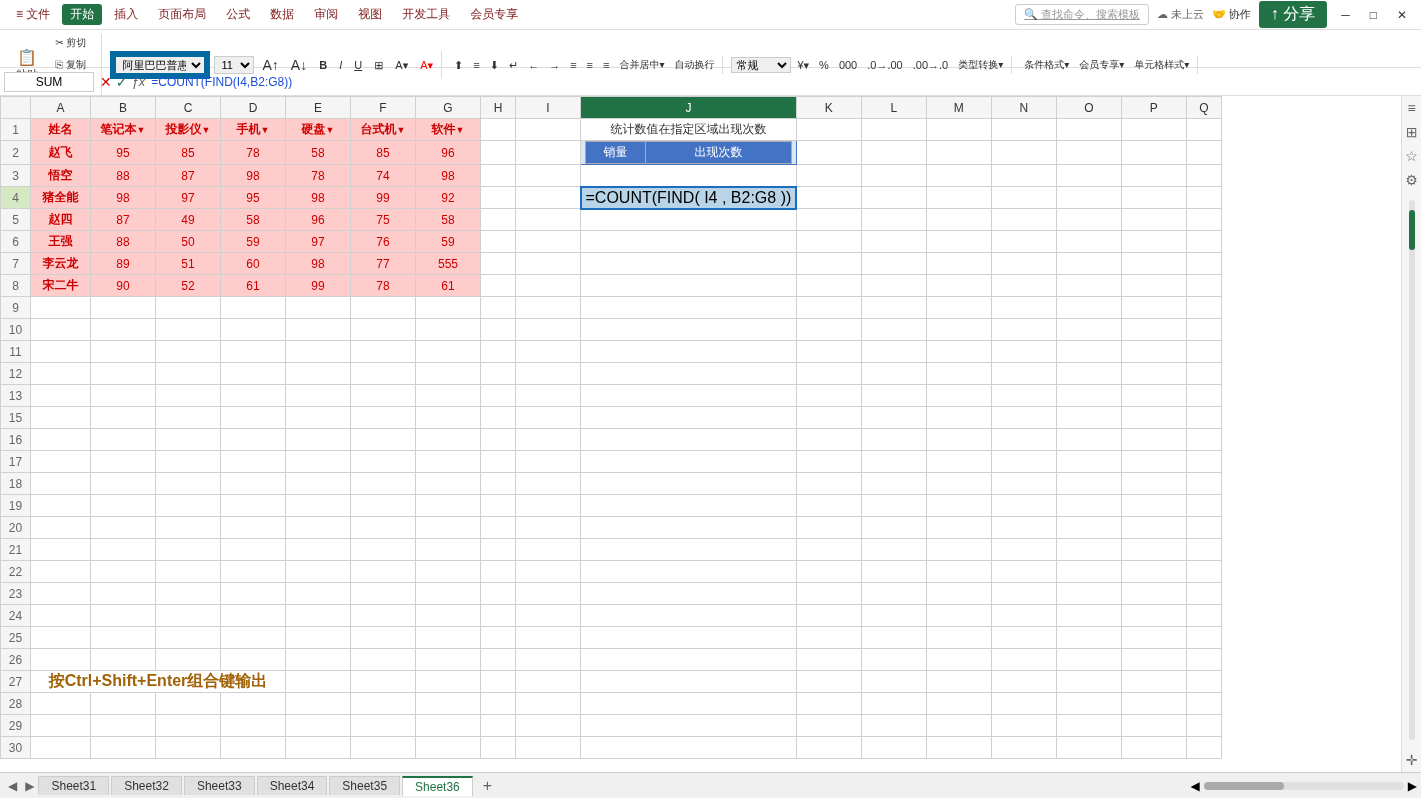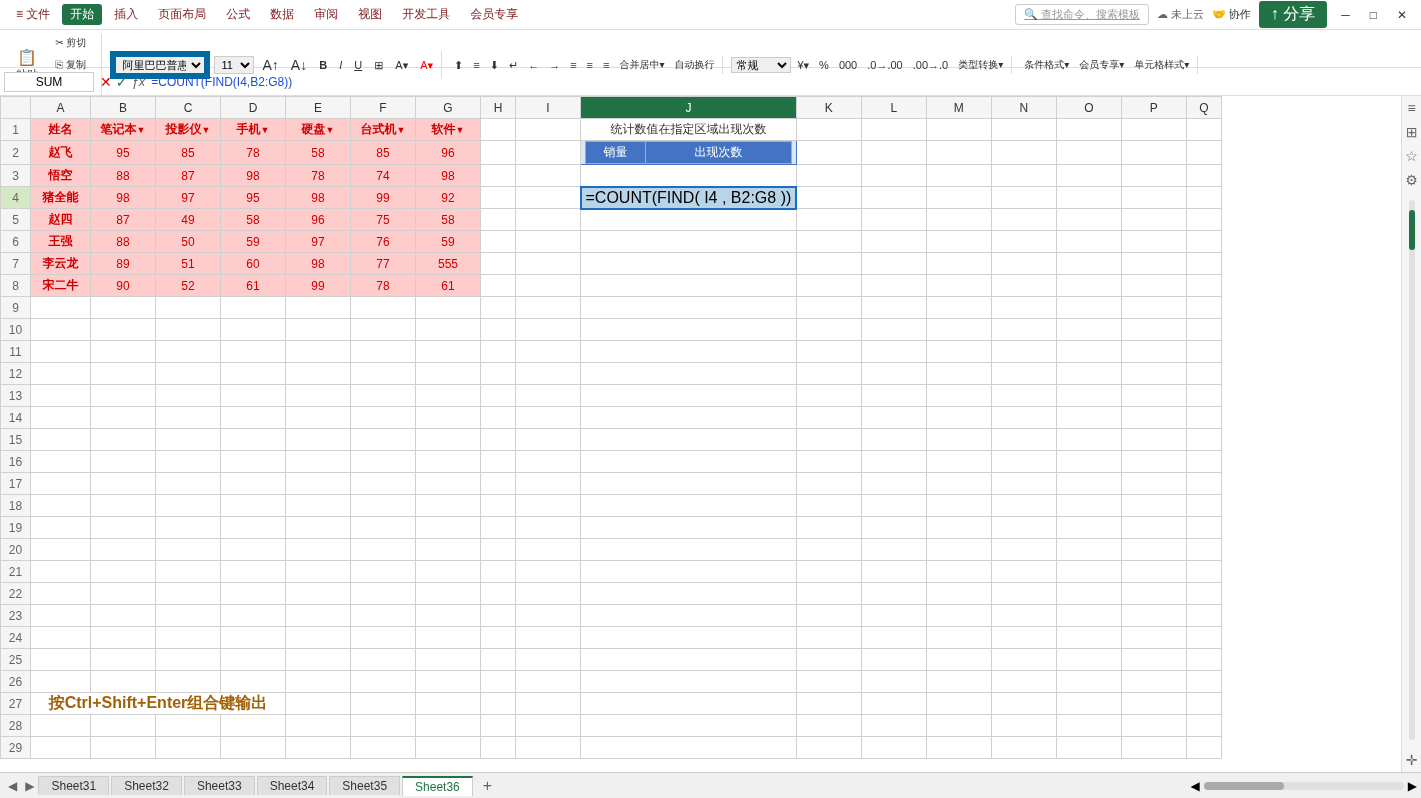--- a/index.html
+++ b/index.html
@@ -673,40 +673,20 @@
               <td class="data-cell"></td>
               <td class="data-cell"></td>
               <td class="data-cell"></td>
               <td class="data-cell"></td>
               <td class="data-cell"></td>
               <td class="data-cell"></td>
               <td class="data-cell"></td>
               <td class="data-cell"></td>
             </tr>
           <tr>
-              <td class="row-header">14</td>
-              <td class="data-cell"></td>
-              <td class="data-cell"></td>
-              <td class="data-cell"></td>
-              <td class="data-cell"></td>
-              <td class="data-cell"></td>
-              <td class="data-cell"></td>
-              <td class="data-cell"></td>
-              <td class="data-cell"></td>
-              <td class="data-cell"></td>
-              <td class="data-cell"></td>
-              <td class="data-cell"></td>
-              <td class="data-cell"></td>
-              <td class="data-cell"></td>
-              <td class="data-cell"></td>
-              <td class="data-cell"></td>
-              <td class="data-cell"></td>
-              <td class="data-cell"></td>
-            </tr>
-          <tr>
               <td class="row-header">15</td>
               <td class="data-cell"></td>
               <td class="data-cell"></td>
               <td class="data-cell"></td>
               <td class="data-cell"></td>
               <td class="data-cell"></td>
               <td class="data-cell"></td>
               <td class="data-cell"></td>
               <td class="data-cell"></td>
               <td class="data-cell"></td>
@@ -974,20 +954,40 @@
               <td class="data-cell"></td>
               <td class="data-cell"></td>
               <td class="data-cell"></td>
               <td class="data-cell"></td>
               <td class="data-cell"></td>
               <td class="data-cell"></td>
               <td class="data-cell"></td>
             </tr>
           <tr>
               <td class="row-header">29</td>
+              <td class="data-cell"></td>
+              <td class="data-cell"></td>
+              <td class="data-cell"></td>
+              <td class="data-cell"></td>
+              <td class="data-cell"></td>
+              <td class="data-cell"></td>
+              <td class="data-cell"></td>
+              <td class="data-cell"></td>
+              <td class="data-cell"></td>
+              <td class="data-cell"></td>
+              <td class="data-cell"></td>
+              <td class="data-cell"></td>
+              <td class="data-cell"></td>
+              <td class="data-cell"></td>
+              <td class="data-cell"></td>
+              <td class="data-cell"></td>
+              <td class="data-cell"></td>
+            </tr>
+          <tr>
+              <td class="row-header">30</td>
               <td class="data-cell"></td>
               <td class="data-cell"></td>
               <td class="data-cell"></td>
               <td class="data-cell"></td>
               <td class="data-cell"></td>
               <td class="data-cell"></td>
               <td class="data-cell"></td>
               <td class="data-cell"></td>
               <td class="data-cell"></td>
               <td class="data-cell"></td>

